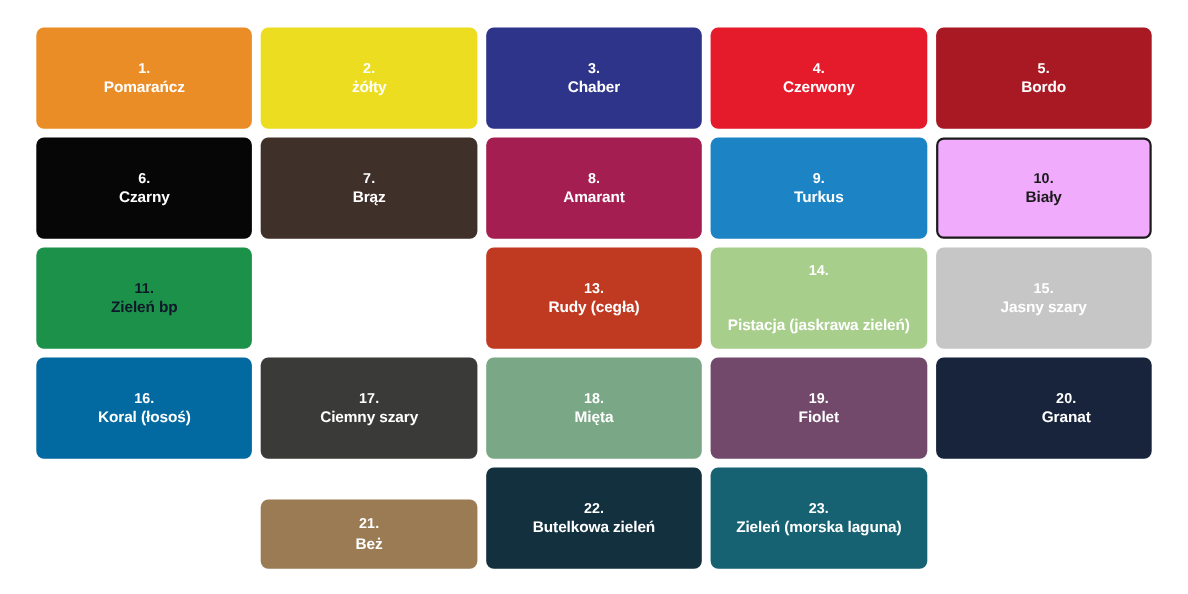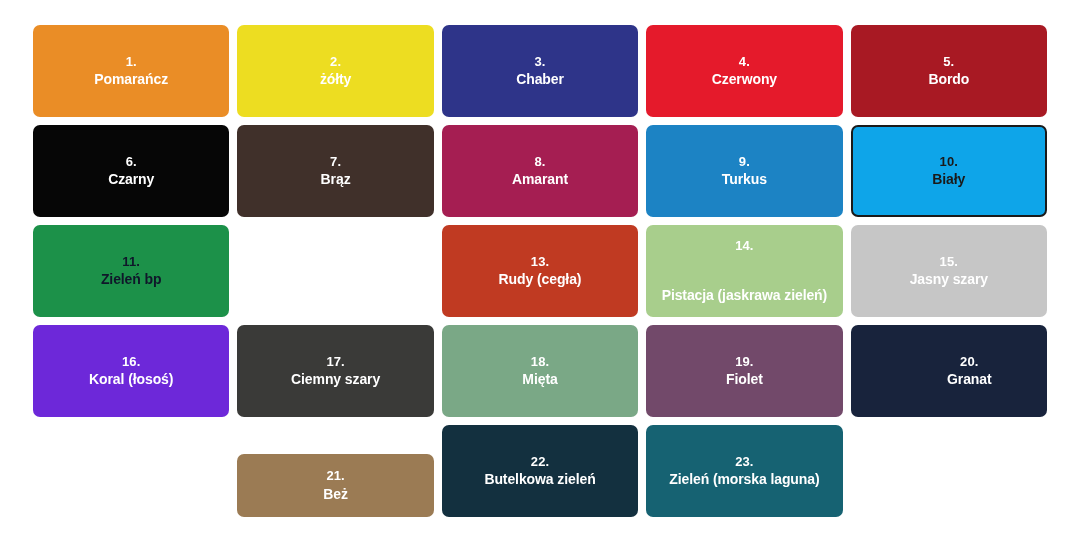--- a/index.html
+++ b/index.html
@@ -95,41 +95,41 @@
       <div class="swatch-name">Brąz</div>
     </div>
     <div class="swatch" style="grid-area: 2 / 3; background: rgb(165, 30, 82); color: rgb(255, 255, 255);">
       <div class="swatch-index">8.</div>
       <div class="swatch-name">Amarant</div>
     </div>
     <div class="swatch" style="grid-area: 2 / 4; background: rgb(28, 131, 196); color: rgb(255, 255, 255);">
       <div class="swatch-index">9.</div>
       <div class="swatch-name">Turkus</div>
     </div>
-    <div class="swatch outlined" style="grid-area: 2 / 5; background: #0ea5e9; color: rgb(26, 26, 26); border-color: rgb(26, 26, 26); text-align: center;">
+    <div class="swatch outlined" style="grid-area: 2 / 5; background: #f0abfc; color: rgb(26, 26, 26); border-color: rgb(26, 26, 26); text-align: center;">
       <div class="swatch-index">10.</div>
       <div class="swatch-name">Biały</div>
     </div>
     <div class="swatch" style="grid-area: 3 / 1; background: rgb(28, 145, 73); color: #0f172a;">
       <div class="swatch-index">11.</div>
       <div class="swatch-name">Zieleń bp</div>
     </div>
     <div class="swatch" style="grid-area: 3 / 3; background: rgb(192, 58, 34); color: rgb(255, 255, 255);">
       <div class="swatch-index">13.</div>
       <div class="swatch-name">Rudy (cegła)</div>
     </div>
     <div class="swatch" style="grid-area: 3 / 4; background: rgb(168, 206, 140); color: rgb(255, 255, 255); gap: 32px;">
       <div class="swatch-index">14.</div>
       <div class="swatch-name">Pistacja (jaskrawa zieleń)</div>
     </div>
     <div class="swatch" style="grid-area: 3 / 5; background: rgb(198, 198, 198); color: rgb(255, 255, 255); align-items: center;">
       <div class="swatch-index">15.</div>
       <div class="swatch-name">Jasny szary</div>
     </div>
-    <div class="swatch" style="grid-area: 4 / 1; background: #6d28d9; color: rgb(255, 255, 255);">
+    <div class="swatch" style="grid-area: 4 / 1; background: #0369a1; color: rgb(255, 255, 255);">
       <div class="swatch-index">16.</div>
       <div class="swatch-name">Koral (łosoś)</div>
     </div>
     <div class="swatch" style="grid-area: 4 / 2; background: rgb(58, 58, 56); color: rgb(255, 255, 255); align-items: center;">
       <div class="swatch-index">17.</div>
       <div class="swatch-name">Ciemny szary</div>
     </div>
     <div class="swatch" style="grid-area: 4 / 3; background: rgb(122, 168, 134); color: rgb(255, 255, 255);">
       <div class="swatch-index">18.</div>
       <div class="swatch-name">Mięta</div>

